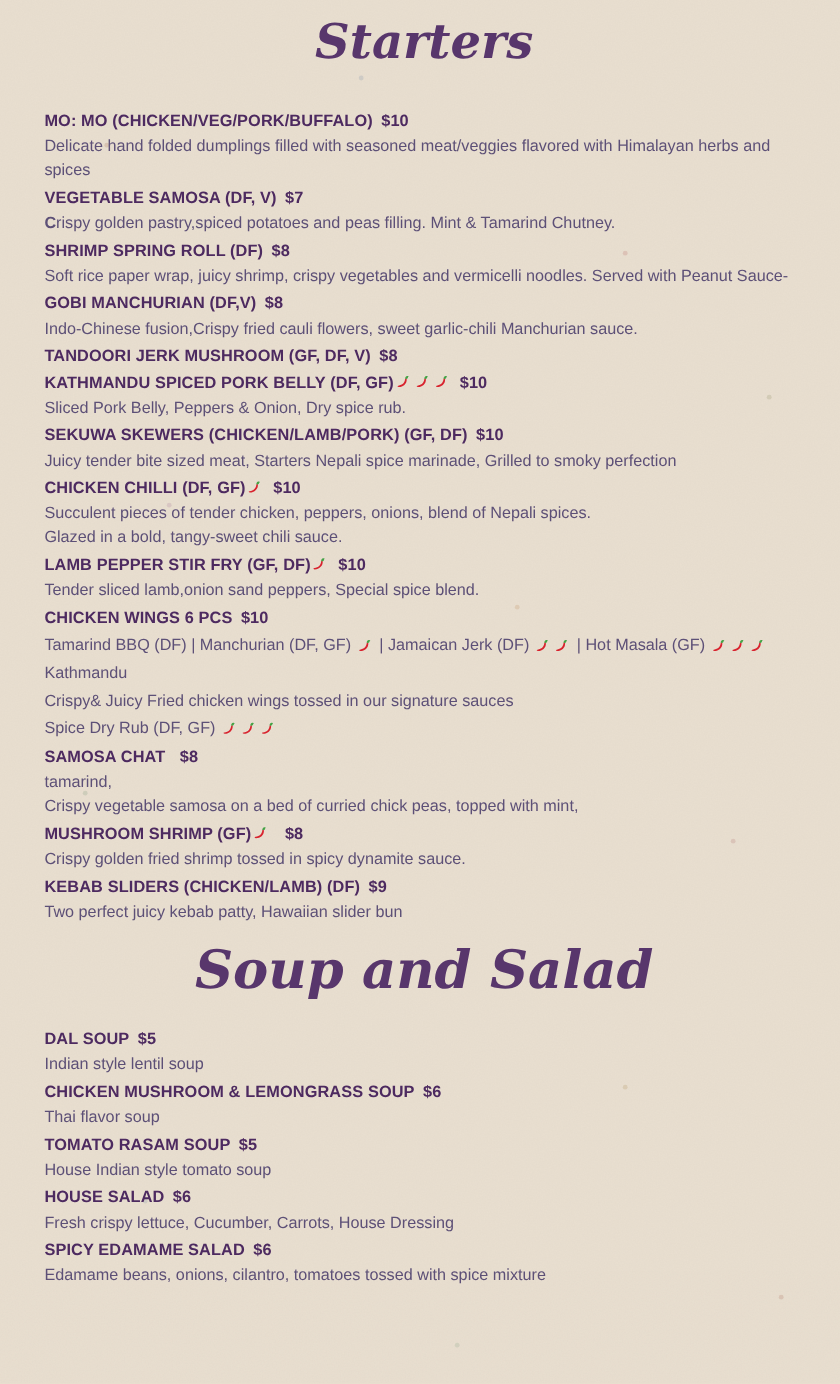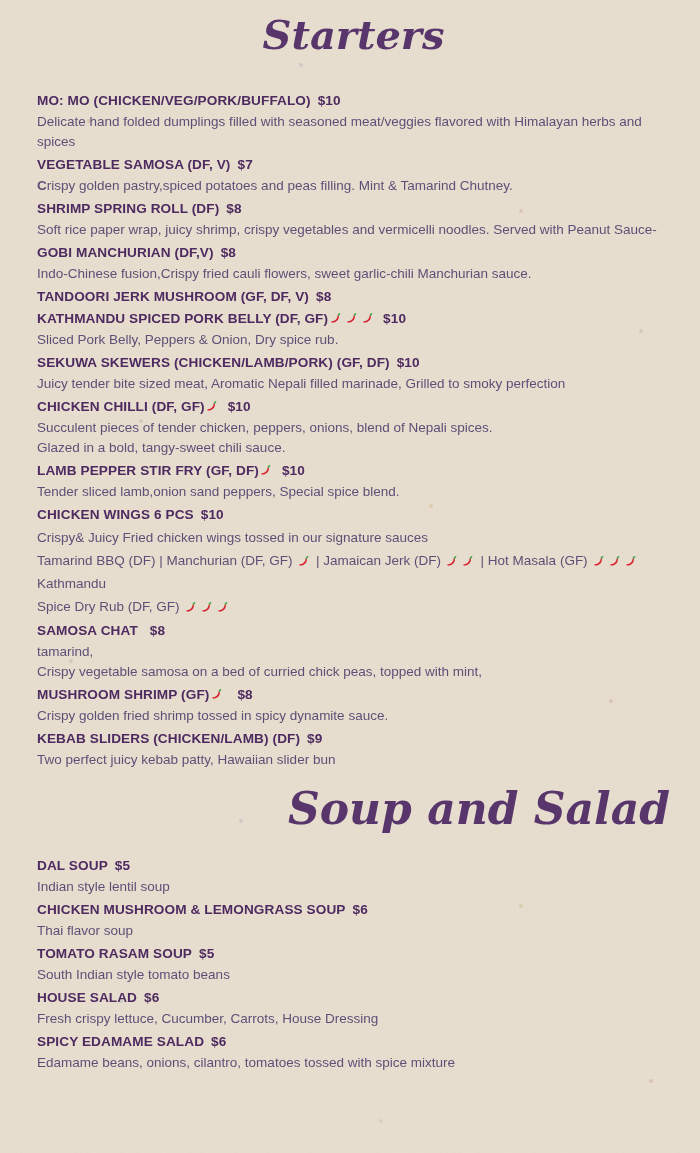--- a/index.html
+++ b/index.html
@@ -20,21 +20,21 @@
       240px 820px 0 1px rgba(140,120,170,.2), 520px 905px 0 1px rgba(180,150,100,.25),
       120px 1000px 0 1px rgba(120,140,160,.22), 650px 1080px 0 1px rgba(170,110,90,.22),
       380px 1120px 0 1px rgba(130,160,130,.2);
   }
   .content{position:relative;padding:12px 30px 0 37px;}
   .section-title{
     font-family:"DejaVu Serif",serif;font-style:italic;font-weight:bold;
     font-size:40px;line-height:1.15;color:var(--c-title,#58366c);
     text-align:center;margin:0 0 34px 0;
   }
-  .section-title.large{font-size:44px;margin:14px 0 22px 0;text-align:right;}
+  .section-title.large{font-size:44px;margin:14px 0 22px 0;}
   .menu-item{margin-bottom:4px;}
   .item-head{
     font-weight:bold;font-size:13.6px;line-height:18px;
     color:var(--c-name,#4d2a60);letter-spacing:.1px;margin-bottom:2px;
   }
   .item-price{margin-left:7px;}
   .gap-left{margin-left:12px;}
   .item-desc{
     font-size:13.5px;line-height:20px;margin:0;
     color:var(--c-desc,#5d5077);
@@ -86,59 +86,59 @@
     <path style="fill:var(--c-chili,#d8232e)" d="M13.6 5.2 C14.5 10.2 11.2 14.8 5.6 16 C3.6 16.45 2.1 15.9 1.9 15.2 C1.75 14.75 2.2 14.5 3 14.4 C8.2 13.9 11.4 10.6 11.8 5.4 Z"></path>
     <path style="fill:var(--c-stem,#44a346)" d="M11.8 5.6 C11.6 3.8 12.6 2.3 14.4 2 C15.3 1.85 16 2.1 16.4 2.55 C15.7 2.85 15.4 3.3 15.3 4 C15.2 4.9 14.4 5.75 13.3 5.8 Z"></path>
   </svg><svg class="chili" width="13" height="13" viewBox="0 0 20 20" xmlns="http://www.w3.org/2000/svg">
     <path style="fill:var(--c-chili,#d8232e)" d="M13.6 5.2 C14.5 10.2 11.2 14.8 5.6 16 C3.6 16.45 2.1 15.9 1.9 15.2 C1.75 14.75 2.2 14.5 3 14.4 C8.2 13.9 11.4 10.6 11.8 5.4 Z"></path>
     <path style="fill:var(--c-stem,#44a346)" d="M11.8 5.6 C11.6 3.8 12.6 2.3 14.4 2 C15.3 1.85 16 2.1 16.4 2.55 C15.7 2.85 15.4 3.3 15.3 4 C15.2 4.9 14.4 5.75 13.3 5.8 Z"></path>
   </svg><span class="item-price">$10</span></div>
         <p class="item-desc">Sliced Pork Belly, Peppers &amp; Onion, Dry spice rub.</p>
       </div>
       <div class="menu-item">
         <div class="item-head"><span class="item-name">SEKUWA SKEWERS (CHICKEN/LAMB/PORK) (GF, DF)</span><span class="item-price">$10</span></div>
-        <p class="item-desc">Juicy tender bite sized meat, Aromatic Nepali filled marinade, Grilled to smoky perfection</p>
+        <p class="item-desc">Juicy tender bite sized meat, Starters Nepali spice marinade, Grilled to smoky perfection</p>
       </div>
       <div class="menu-item">
         <div class="item-head"><span class="item-name">CHICKEN CHILLI (DF, GF)</span><svg class="chili" width="13" height="13" viewBox="0 0 20 20" xmlns="http://www.w3.org/2000/svg">
     <path style="fill:var(--c-chili,#d8232e)" d="M13.6 5.2 C14.5 10.2 11.2 14.8 5.6 16 C3.6 16.45 2.1 15.9 1.9 15.2 C1.75 14.75 2.2 14.5 3 14.4 C8.2 13.9 11.4 10.6 11.8 5.4 Z"></path>
     <path style="fill:var(--c-stem,#44a346)" d="M11.8 5.6 C11.6 3.8 12.6 2.3 14.4 2 C15.3 1.85 16 2.1 16.4 2.55 C15.7 2.85 15.4 3.3 15.3 4 C15.2 4.9 14.4 5.75 13.3 5.8 Z"></path>
   </svg><span class="item-price">$10</span></div>
         <p class="item-desc">Succulent pieces of tender chicken, peppers, onions, blend of Nepali spices.</p>
         <p class="item-desc">Glazed in a bold, tangy-sweet chili sauce.</p>
       </div>
       <div class="menu-item">
         <div class="item-head"><span class="item-name">LAMB PEPPER STIR FRY (GF, DF)</span><svg class="chili" width="13" height="13" viewBox="0 0 20 20" xmlns="http://www.w3.org/2000/svg">
     <path style="fill:var(--c-chili,#d8232e)" d="M13.6 5.2 C14.5 10.2 11.2 14.8 5.6 16 C3.6 16.45 2.1 15.9 1.9 15.2 C1.75 14.75 2.2 14.5 3 14.4 C8.2 13.9 11.4 10.6 11.8 5.4 Z"></path>
     <path style="fill:var(--c-stem,#44a346)" d="M11.8 5.6 C11.6 3.8 12.6 2.3 14.4 2 C15.3 1.85 16 2.1 16.4 2.55 C15.7 2.85 15.4 3.3 15.3 4 C15.2 4.9 14.4 5.75 13.3 5.8 Z"></path>
   </svg><span class="item-price">$10</span></div>
         <p class="item-desc">Tender sliced lamb,onion sand peppers, Special spice blend.</p>
       </div>
       <div class="menu-item wide-desc">
         <div class="item-head"><span class="item-name">CHICKEN WINGS 6 PCS</span><span class="item-price">$10</span></div>
-        <p class="item-desc">Crispy&amp; Juicy Fried chicken wings tossed in our signature sauces</p>
         <p class="item-desc">Tamarind BBQ (DF) | Manchurian (DF, GF) <svg class="chili" width="13" height="13" viewBox="0 0 20 20" xmlns="http://www.w3.org/2000/svg">
     <path style="fill:var(--c-chili,#d8232e)" d="M13.6 5.2 C14.5 10.2 11.2 14.8 5.6 16 C3.6 16.45 2.1 15.9 1.9 15.2 C1.75 14.75 2.2 14.5 3 14.4 C8.2 13.9 11.4 10.6 11.8 5.4 Z"></path>
     <path style="fill:var(--c-stem,#44a346)" d="M11.8 5.6 C11.6 3.8 12.6 2.3 14.4 2 C15.3 1.85 16 2.1 16.4 2.55 C15.7 2.85 15.4 3.3 15.3 4 C15.2 4.9 14.4 5.75 13.3 5.8 Z"></path>
   </svg> | Jamaican Jerk (DF) <svg class="chili" width="13" height="13" viewBox="0 0 20 20" xmlns="http://www.w3.org/2000/svg">
     <path style="fill:var(--c-chili,#d8232e)" d="M13.6 5.2 C14.5 10.2 11.2 14.8 5.6 16 C3.6 16.45 2.1 15.9 1.9 15.2 C1.75 14.75 2.2 14.5 3 14.4 C8.2 13.9 11.4 10.6 11.8 5.4 Z"></path>
     <path style="fill:var(--c-stem,#44a346)" d="M11.8 5.6 C11.6 3.8 12.6 2.3 14.4 2 C15.3 1.85 16 2.1 16.4 2.55 C15.7 2.85 15.4 3.3 15.3 4 C15.2 4.9 14.4 5.75 13.3 5.8 Z"></path>
   </svg><svg class="chili" width="13" height="13" viewBox="0 0 20 20" xmlns="http://www.w3.org/2000/svg">
     <path style="fill:var(--c-chili,#d8232e)" d="M13.6 5.2 C14.5 10.2 11.2 14.8 5.6 16 C3.6 16.45 2.1 15.9 1.9 15.2 C1.75 14.75 2.2 14.5 3 14.4 C8.2 13.9 11.4 10.6 11.8 5.4 Z"></path>
     <path style="fill:var(--c-stem,#44a346)" d="M11.8 5.6 C11.6 3.8 12.6 2.3 14.4 2 C15.3 1.85 16 2.1 16.4 2.55 C15.7 2.85 15.4 3.3 15.3 4 C15.2 4.9 14.4 5.75 13.3 5.8 Z"></path>
   </svg>  | Hot Masala (GF) <svg class="chili" width="13" height="13" viewBox="0 0 20 20" xmlns="http://www.w3.org/2000/svg">
     <path style="fill:var(--c-chili,#d8232e)" d="M13.6 5.2 C14.5 10.2 11.2 14.8 5.6 16 C3.6 16.45 2.1 15.9 1.9 15.2 C1.75 14.75 2.2 14.5 3 14.4 C8.2 13.9 11.4 10.6 11.8 5.4 Z"></path>
     <path style="fill:var(--c-stem,#44a346)" d="M11.8 5.6 C11.6 3.8 12.6 2.3 14.4 2 C15.3 1.85 16 2.1 16.4 2.55 C15.7 2.85 15.4 3.3 15.3 4 C15.2 4.9 14.4 5.75 13.3 5.8 Z"></path>
   </svg><svg class="chili" width="13" height="13" viewBox="0 0 20 20" xmlns="http://www.w3.org/2000/svg">
     <path style="fill:var(--c-chili,#d8232e)" d="M13.6 5.2 C14.5 10.2 11.2 14.8 5.6 16 C3.6 16.45 2.1 15.9 1.9 15.2 C1.75 14.75 2.2 14.5 3 14.4 C8.2 13.9 11.4 10.6 11.8 5.4 Z"></path>
     <path style="fill:var(--c-stem,#44a346)" d="M11.8 5.6 C11.6 3.8 12.6 2.3 14.4 2 C15.3 1.85 16 2.1 16.4 2.55 C15.7 2.85 15.4 3.3 15.3 4 C15.2 4.9 14.4 5.75 13.3 5.8 Z"></path>
   </svg><svg class="chili" width="13" height="13" viewBox="0 0 20 20" xmlns="http://www.w3.org/2000/svg">
     <path style="fill:var(--c-chili,#d8232e)" d="M13.6 5.2 C14.5 10.2 11.2 14.8 5.6 16 C3.6 16.45 2.1 15.9 1.9 15.2 C1.75 14.75 2.2 14.5 3 14.4 C8.2 13.9 11.4 10.6 11.8 5.4 Z"></path>
     <path style="fill:var(--c-stem,#44a346)" d="M11.8 5.6 C11.6 3.8 12.6 2.3 14.4 2 C15.3 1.85 16 2.1 16.4 2.55 C15.7 2.85 15.4 3.3 15.3 4 C15.2 4.9 14.4 5.75 13.3 5.8 Z"></path>
   </svg> Kathmandu</p>
+        <p class="item-desc">Crispy&amp; Juicy Fried chicken wings tossed in our signature sauces</p>
         <p class="item-desc">Spice Dry Rub (DF, GF) <svg class="chili" width="13" height="13" viewBox="0 0 20 20" xmlns="http://www.w3.org/2000/svg">
     <path style="fill:var(--c-chili,#d8232e)" d="M13.6 5.2 C14.5 10.2 11.2 14.8 5.6 16 C3.6 16.45 2.1 15.9 1.9 15.2 C1.75 14.75 2.2 14.5 3 14.4 C8.2 13.9 11.4 10.6 11.8 5.4 Z"></path>
     <path style="fill:var(--c-stem,#44a346)" d="M11.8 5.6 C11.6 3.8 12.6 2.3 14.4 2 C15.3 1.85 16 2.1 16.4 2.55 C15.7 2.85 15.4 3.3 15.3 4 C15.2 4.9 14.4 5.75 13.3 5.8 Z"></path>
   </svg><svg class="chili" width="13" height="13" viewBox="0 0 20 20" xmlns="http://www.w3.org/2000/svg">
     <path style="fill:var(--c-chili,#d8232e)" d="M13.6 5.2 C14.5 10.2 11.2 14.8 5.6 16 C3.6 16.45 2.1 15.9 1.9 15.2 C1.75 14.75 2.2 14.5 3 14.4 C8.2 13.9 11.4 10.6 11.8 5.4 Z"></path>
     <path style="fill:var(--c-stem,#44a346)" d="M11.8 5.6 C11.6 3.8 12.6 2.3 14.4 2 C15.3 1.85 16 2.1 16.4 2.55 C15.7 2.85 15.4 3.3 15.3 4 C15.2 4.9 14.4 5.75 13.3 5.8 Z"></path>
   </svg><svg class="chili" width="13" height="13" viewBox="0 0 20 20" xmlns="http://www.w3.org/2000/svg">
     <path style="fill:var(--c-chili,#d8232e)" d="M13.6 5.2 C14.5 10.2 11.2 14.8 5.6 16 C3.6 16.45 2.1 15.9 1.9 15.2 C1.75 14.75 2.2 14.5 3 14.4 C8.2 13.9 11.4 10.6 11.8 5.4 Z"></path>
     <path style="fill:var(--c-stem,#44a346)" d="M11.8 5.6 C11.6 3.8 12.6 2.3 14.4 2 C15.3 1.85 16 2.1 16.4 2.55 C15.7 2.85 15.4 3.3 15.3 4 C15.2 4.9 14.4 5.75 13.3 5.8 Z"></path>
   </svg></p>
@@ -165,21 +165,21 @@
       <div class="menu-item">
         <div class="item-head"><span class="item-name">DAL SOUP</span><span class="item-price">$5</span></div>
         <p class="item-desc">Indian style  lentil soup</p>
       </div>
       <div class="menu-item">
         <div class="item-head"><span class="item-name">CHICKEN MUSHROOM &amp; LEMONGRASS SOUP</span><span class="item-price">$6</span></div>
         <p class="item-desc">Thai flavor soup</p>
       </div>
       <div class="menu-item">
         <div class="item-head"><span class="item-name">TOMATO RASAM SOUP</span><span class="item-price">$5</span></div>
-        <p class="item-desc">South Indian style tomato beans</p>
+        <p class="item-desc">House Indian style tomato soup</p>
       </div>
       <div class="menu-item">
         <div class="item-head"><span class="item-name">HOUSE SALAD</span><span class="item-price">$6</span></div>
         <p class="item-desc">Fresh crispy lettuce, Cucumber, Carrots, House Dressing</p>
       </div>
       <div class="menu-item">
         <div class="item-head"><span class="item-name">SPICY EDAMAME SALAD</span><span class="item-price">$6</span></div>
         <p class="item-desc">Edamame beans, onions, cilantro, tomatoes tossed with spice mixture</p>
       </div>
     </section>

